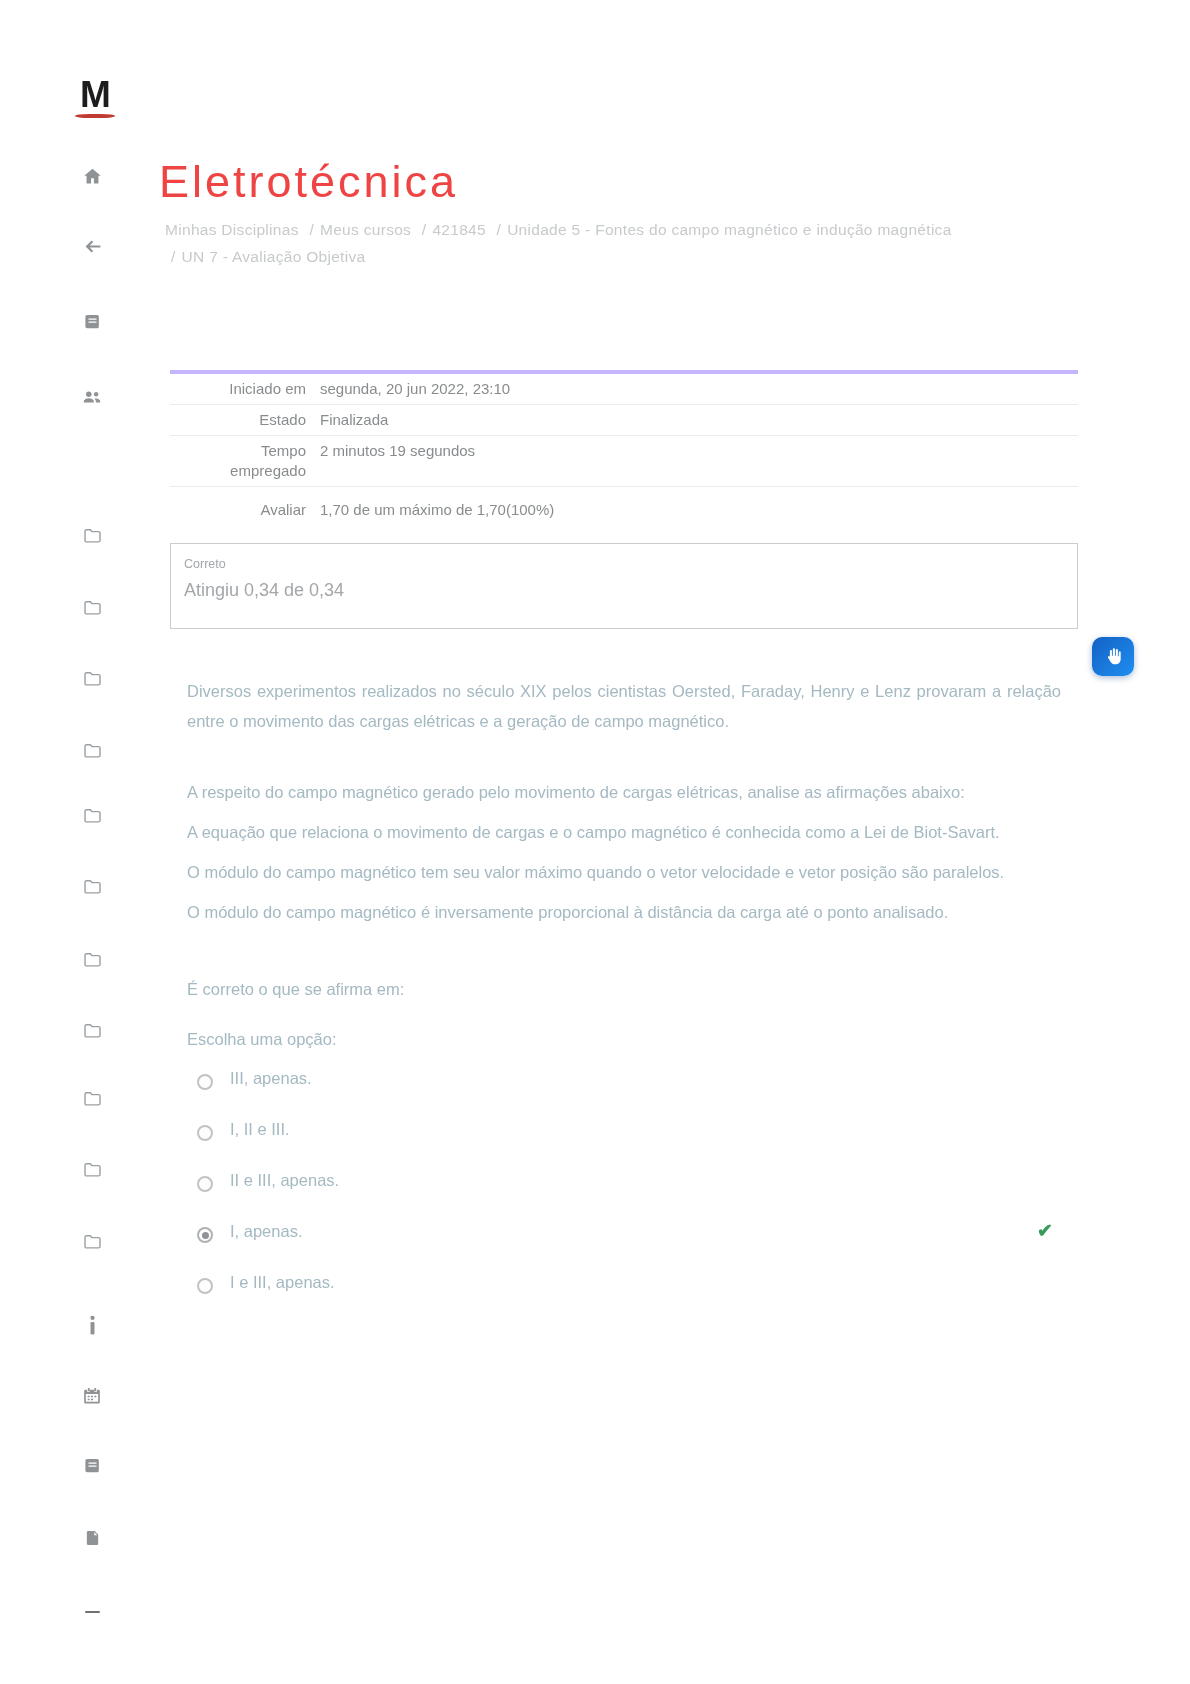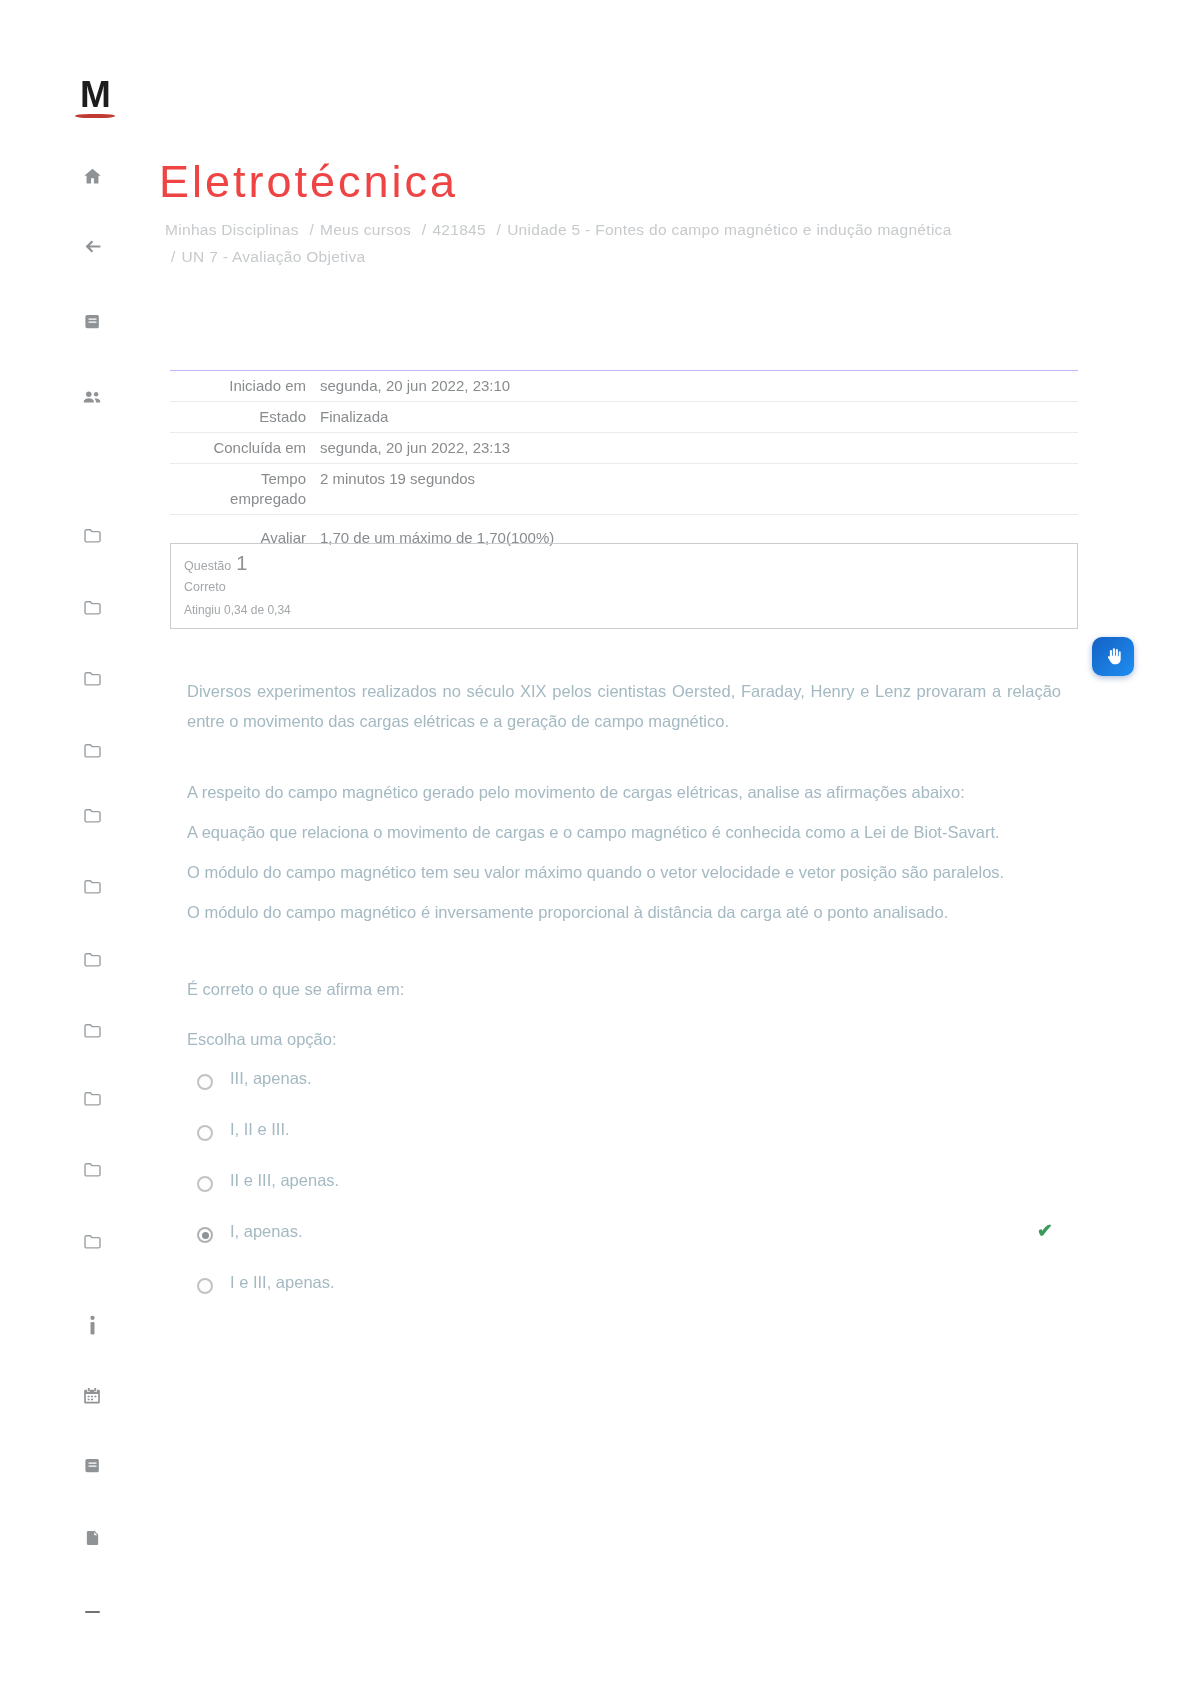--- a/index.html
+++ b/index.html
@@ -20,33 +20,33 @@
 
   
   #page-title { position:absolute; left:159px; top:156px; font-size:45px; font-weight:300; letter-spacing:3px; color:#ef4444; }
   #breadcrumb { position:absolute; left:165px; top:216px; width:858px; font-size:15.5px; line-height:27px; letter-spacing:.3px; color:#c7cacc; }
   #breadcrumb .seg { white-space:nowrap; }
   #breadcrumb .seg.wide { white-space:normal; }
   #breadcrumb .sep { color:#c7cacc; padding:0 6px; }
   #breadcrumb .crumb { color:#c7cacc; text-decoration:none; cursor:pointer; }
 
   
-  #summary { position:absolute; left:170px; top:370px; width:908px; border-top:1px solid #c4b5fd; font-size:15px; color:#898c8e; }
+  #summary { position:absolute; left:170px; top:370px; width:908px; border-top:4px solid #c4b5fd; font-size:15px; color:#898c8e; }
   .srow { display:flex; border-bottom:1px solid #eaebeb; padding:5px 0; }
   .srow.last { border-bottom:none; padding-top:13px; }
   .srow .lab { flex:0 0 150px; text-align:right; padding-right:14px; line-height:20px; }
   .srow .val { flex:1; line-height:20px; }
   .srow .lab .narrow { display:inline-block; width:82px; }
 
   
   #qbox { position:absolute; left:170px; top:543px; width:908px; height:86px; border:1px solid #c9cdd0; padding:8px 13px; color:#a3a7aa; }
   #qbox .qlabel { font-size:12.5px; }
   #qbox .qnum { font-size:20px; color:#8e9295; margin-left:5px; }
   #qbox .qstatus { font-size:12.5px; margin-top:5px; }
-  #qbox .qgrade { font-size:12px; margin-top:9px; }
+  #qbox .qgrade { font-size:18px; margin-top:9px; }
 
   
   #qcontent { position:absolute; left:187px; top:676px; width:874px; color:#a4b9c2; font-size:16.5px; }
   #qcontent p { line-height:30px; }
   .intro { text-align:justify; }
   .prompt { margin-top:44px; line-height:24px !important; }
   .stmt { margin-top:16px; line-height:24px !important; }
   .qline { margin-top:53px; line-height:24px !important; }
   .choose { margin-top:26px; line-height:24px !important; }
 
@@ -191,37 +191,30 @@
   <div id="summary">
     <div class="srow">
       <div class="lab">Iniciado em</div>
       <div class="val">segunda, 20 jun 2022, 23:10</div>
     </div>
     <div class="srow">
       <div class="lab">Estado</div>
       <div class="val">Finalizada</div>
     </div>
     <div class="srow">
-      <div class="lab">Concluída em</div>
-      <div class="val">segunda, 20 jun 2022, 23:13</div>
-    </div>
-    <div class="srow">
       <div class="lab"><span class="narrow">Tempo empregado</span></div>
       <div class="val">2 minutos 19 segundos</div>
     </div>
     <div class="srow last">
       <div class="lab">Avaliar</div>
       <div class="val">1,70 de um máximo de 1,70(100%)</div>
     </div>
   </div>
 
   <div id="qbox">
-    <div>
-      <span class="qlabel">Questão</span><span class="qnum">1</span>
-    </div>
     <div class="qstatus">Correto</div>
     <div class="qgrade">Atingiu 0,34 de 0,34</div>
   </div>
 
   <div id="a11y-btn">
     <svg width="23" height="23" viewBox="0 0 24 24">
       <path fill="#ffffff" d="M8.2 12.9V6.2a1.1 1.1 0 0 1 2.2 0v5h.9V4.6a1.1 1.1 0 0 1 2.2 0v6.6h.9V5.4a1.1 1.1 0 0 1 2.2 0v6.3h.9V7.6a1 1 0 0 1 2 0v7c0 3.4-2.3 5.6-5.6 5.6-2.4 0-4-1-5.2-3l-2.4-4a1.15 1.15 0 0 1 1.9-1.2l1.4 2z"></path>
     </svg>
   </div>
 

